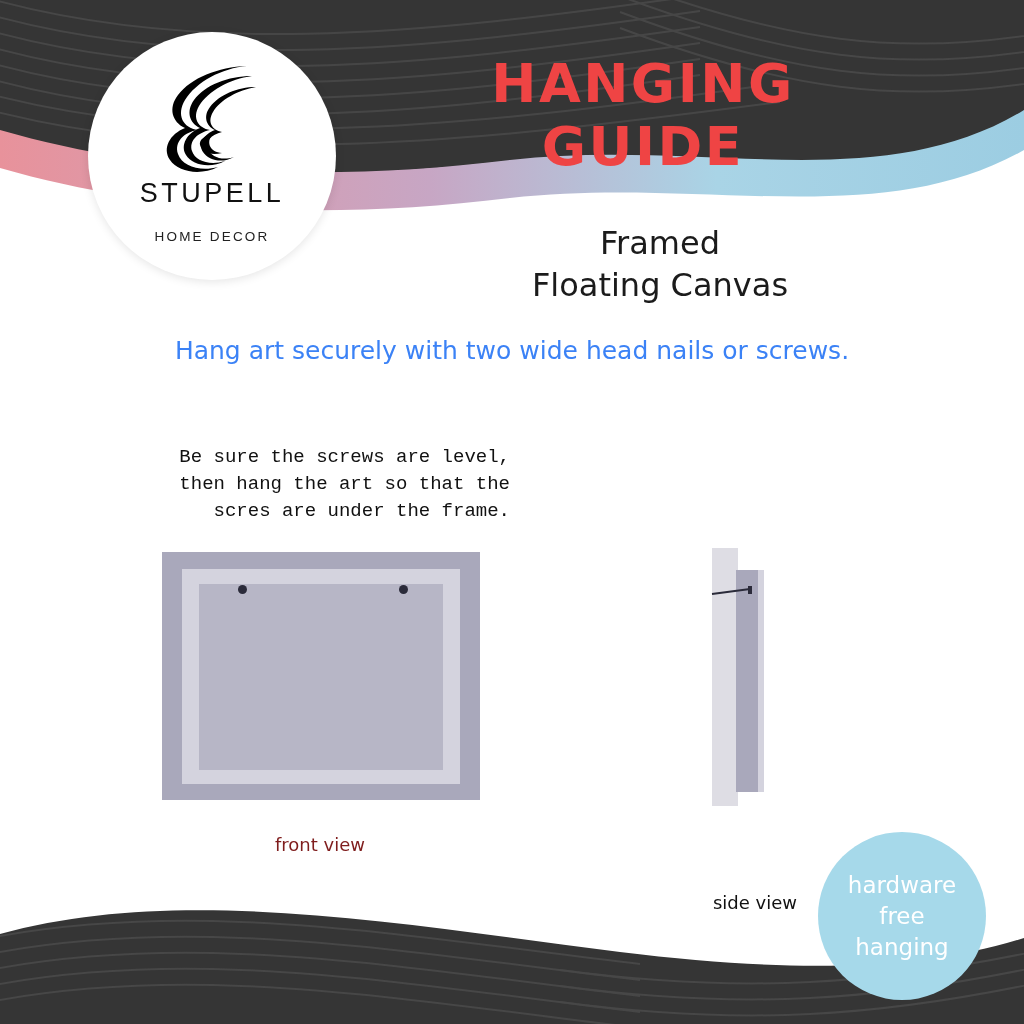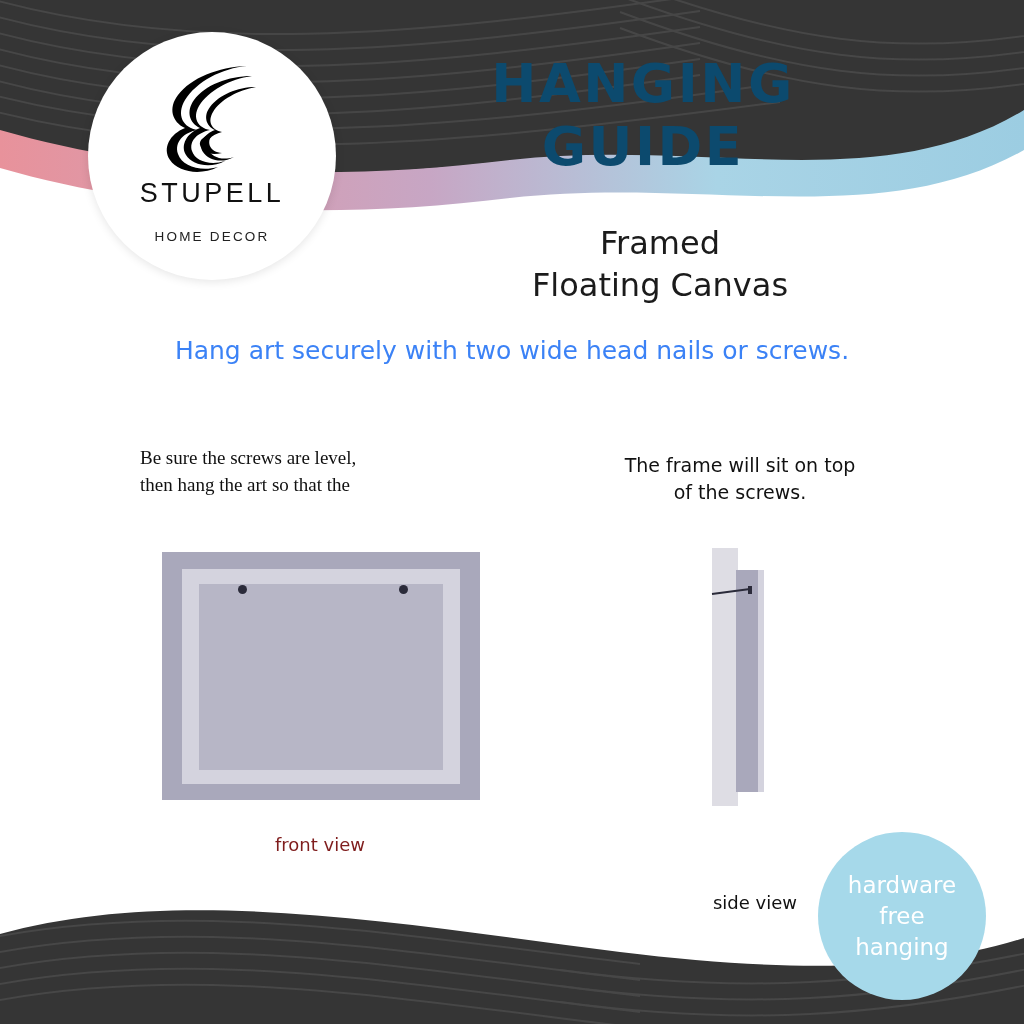--- a/index.html
+++ b/index.html
@@ -69,21 +69,21 @@
     margin-top: 20px;
   }
 
   
   .guide-title {
     position: absolute;
     left: 383px;
     top: 52px;
     width: 520px;
     text-align: center;
-    color: #0c4a6e;
+    color: #ef4444;
     font-size: 54px;
     font-weight: bold;
     letter-spacing: 2.5px;
     font-family: "DejaVu Sans", sans-serif;
   }
 
   
   .product-title {
     position: absolute;
     left: 340px;
@@ -105,25 +105,25 @@
     font-size: 25px;
     font-family: "DejaVu Sans", sans-serif;
   }
 
   
   .cap-front {
     position: absolute;
     left: 140px;
     top: 444px;
     width: 370px;
-    text-align: left;
+    text-align: right;
     color: #111111;
     font-size: 19px;
     line-height: 27px;
-    font-family: Liberation Serif, serif;
+    font-family: Liberation Mono, monospace;
   }
   .cap-side {
     position: absolute;
     left: 580px;
     top: 452px;
     width: 320px;
     text-align: center;
     color: #111111;
     font-size: 19px;
     line-height: 27px;
@@ -328,26 +328,23 @@
   <div class="product-title">
     <div>Framed</div>
     <div>Floating Canvas</div>
   </div>
 
   <div class="instruction">Hang art securely with two wide head nails or screws.</div>
 
   <div class="cap-front">
     <div>Be sure the screws are level,</div>
     <div>then hang the art so that the</div>
-  </div>
-
-  <div class="cap-side">
-    <div>The frame will sit on top</div>
-    <div>of the screws.</div>
-  </div>
+    <div>scres are under the frame.</div>
+  </div>
+
 
   <div class="front-diagram">
     <div class="fd-outer"></div>
     <div class="fd-inner"></div>
     <div class="fd-canvas"></div>
     <div class="screw-dot screw-left"></div>
     <div class="screw-dot screw-right"></div>
   </div>
   <div class="label-front">front view</div>
 

